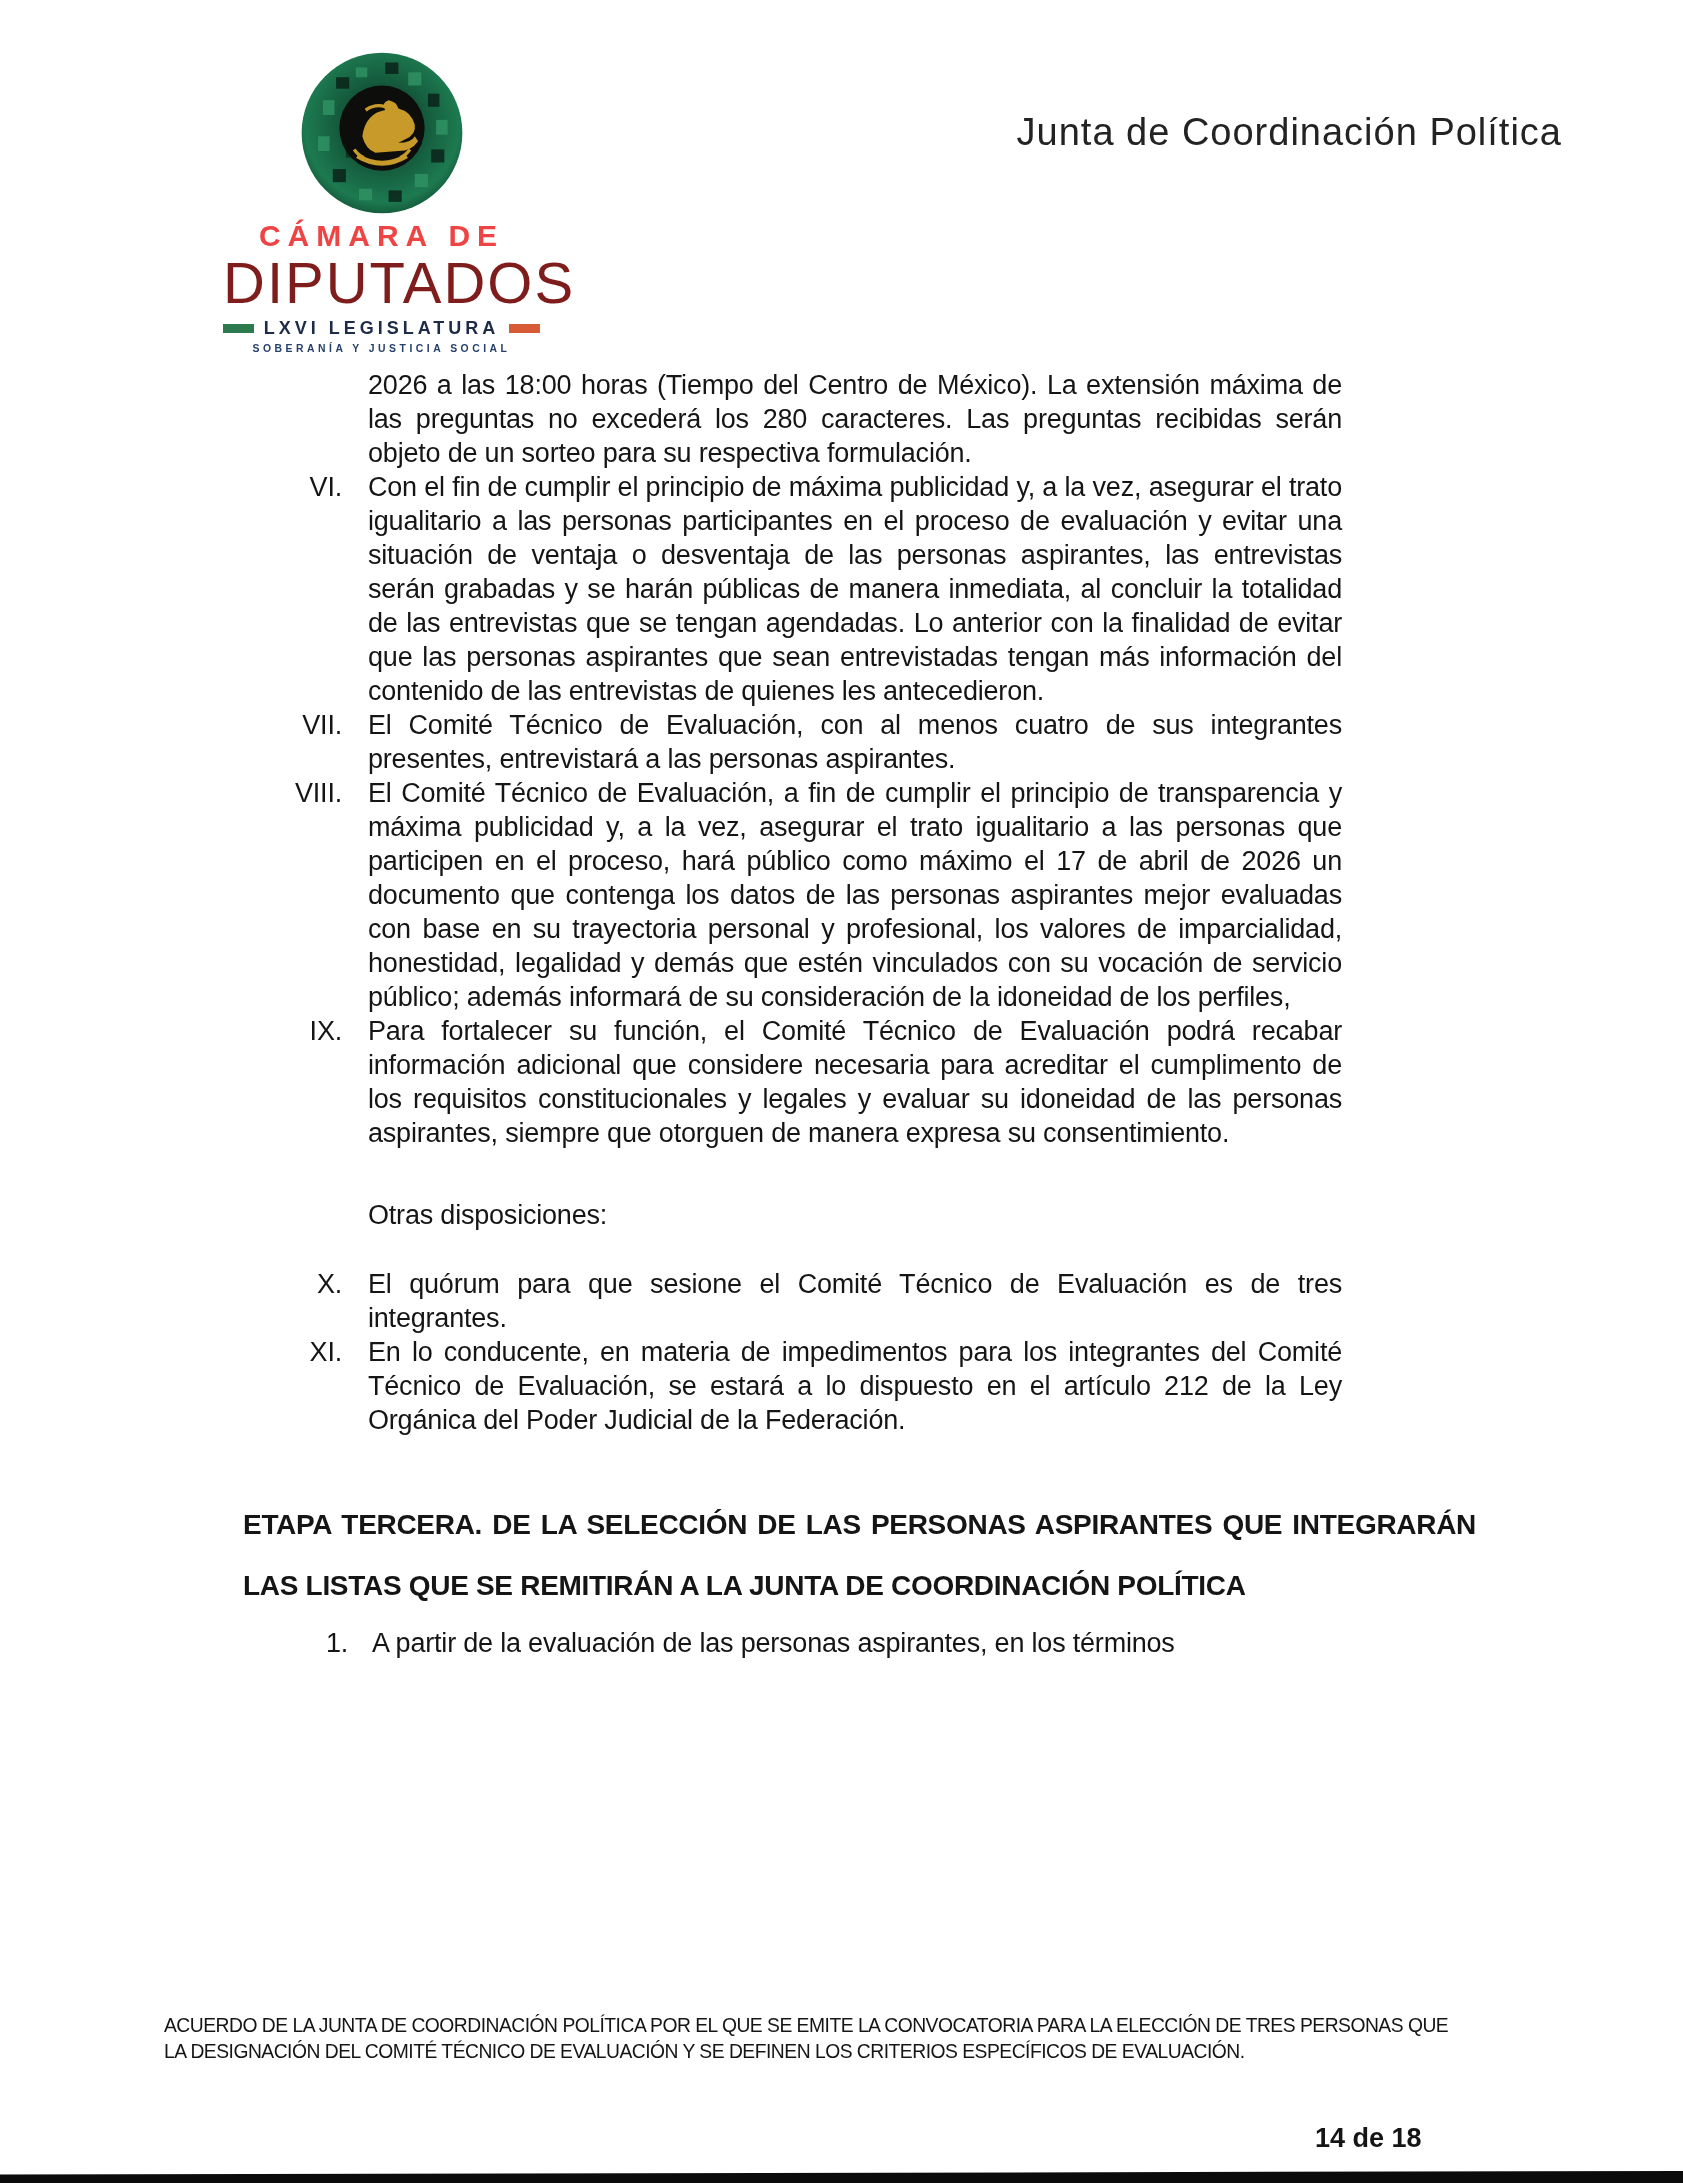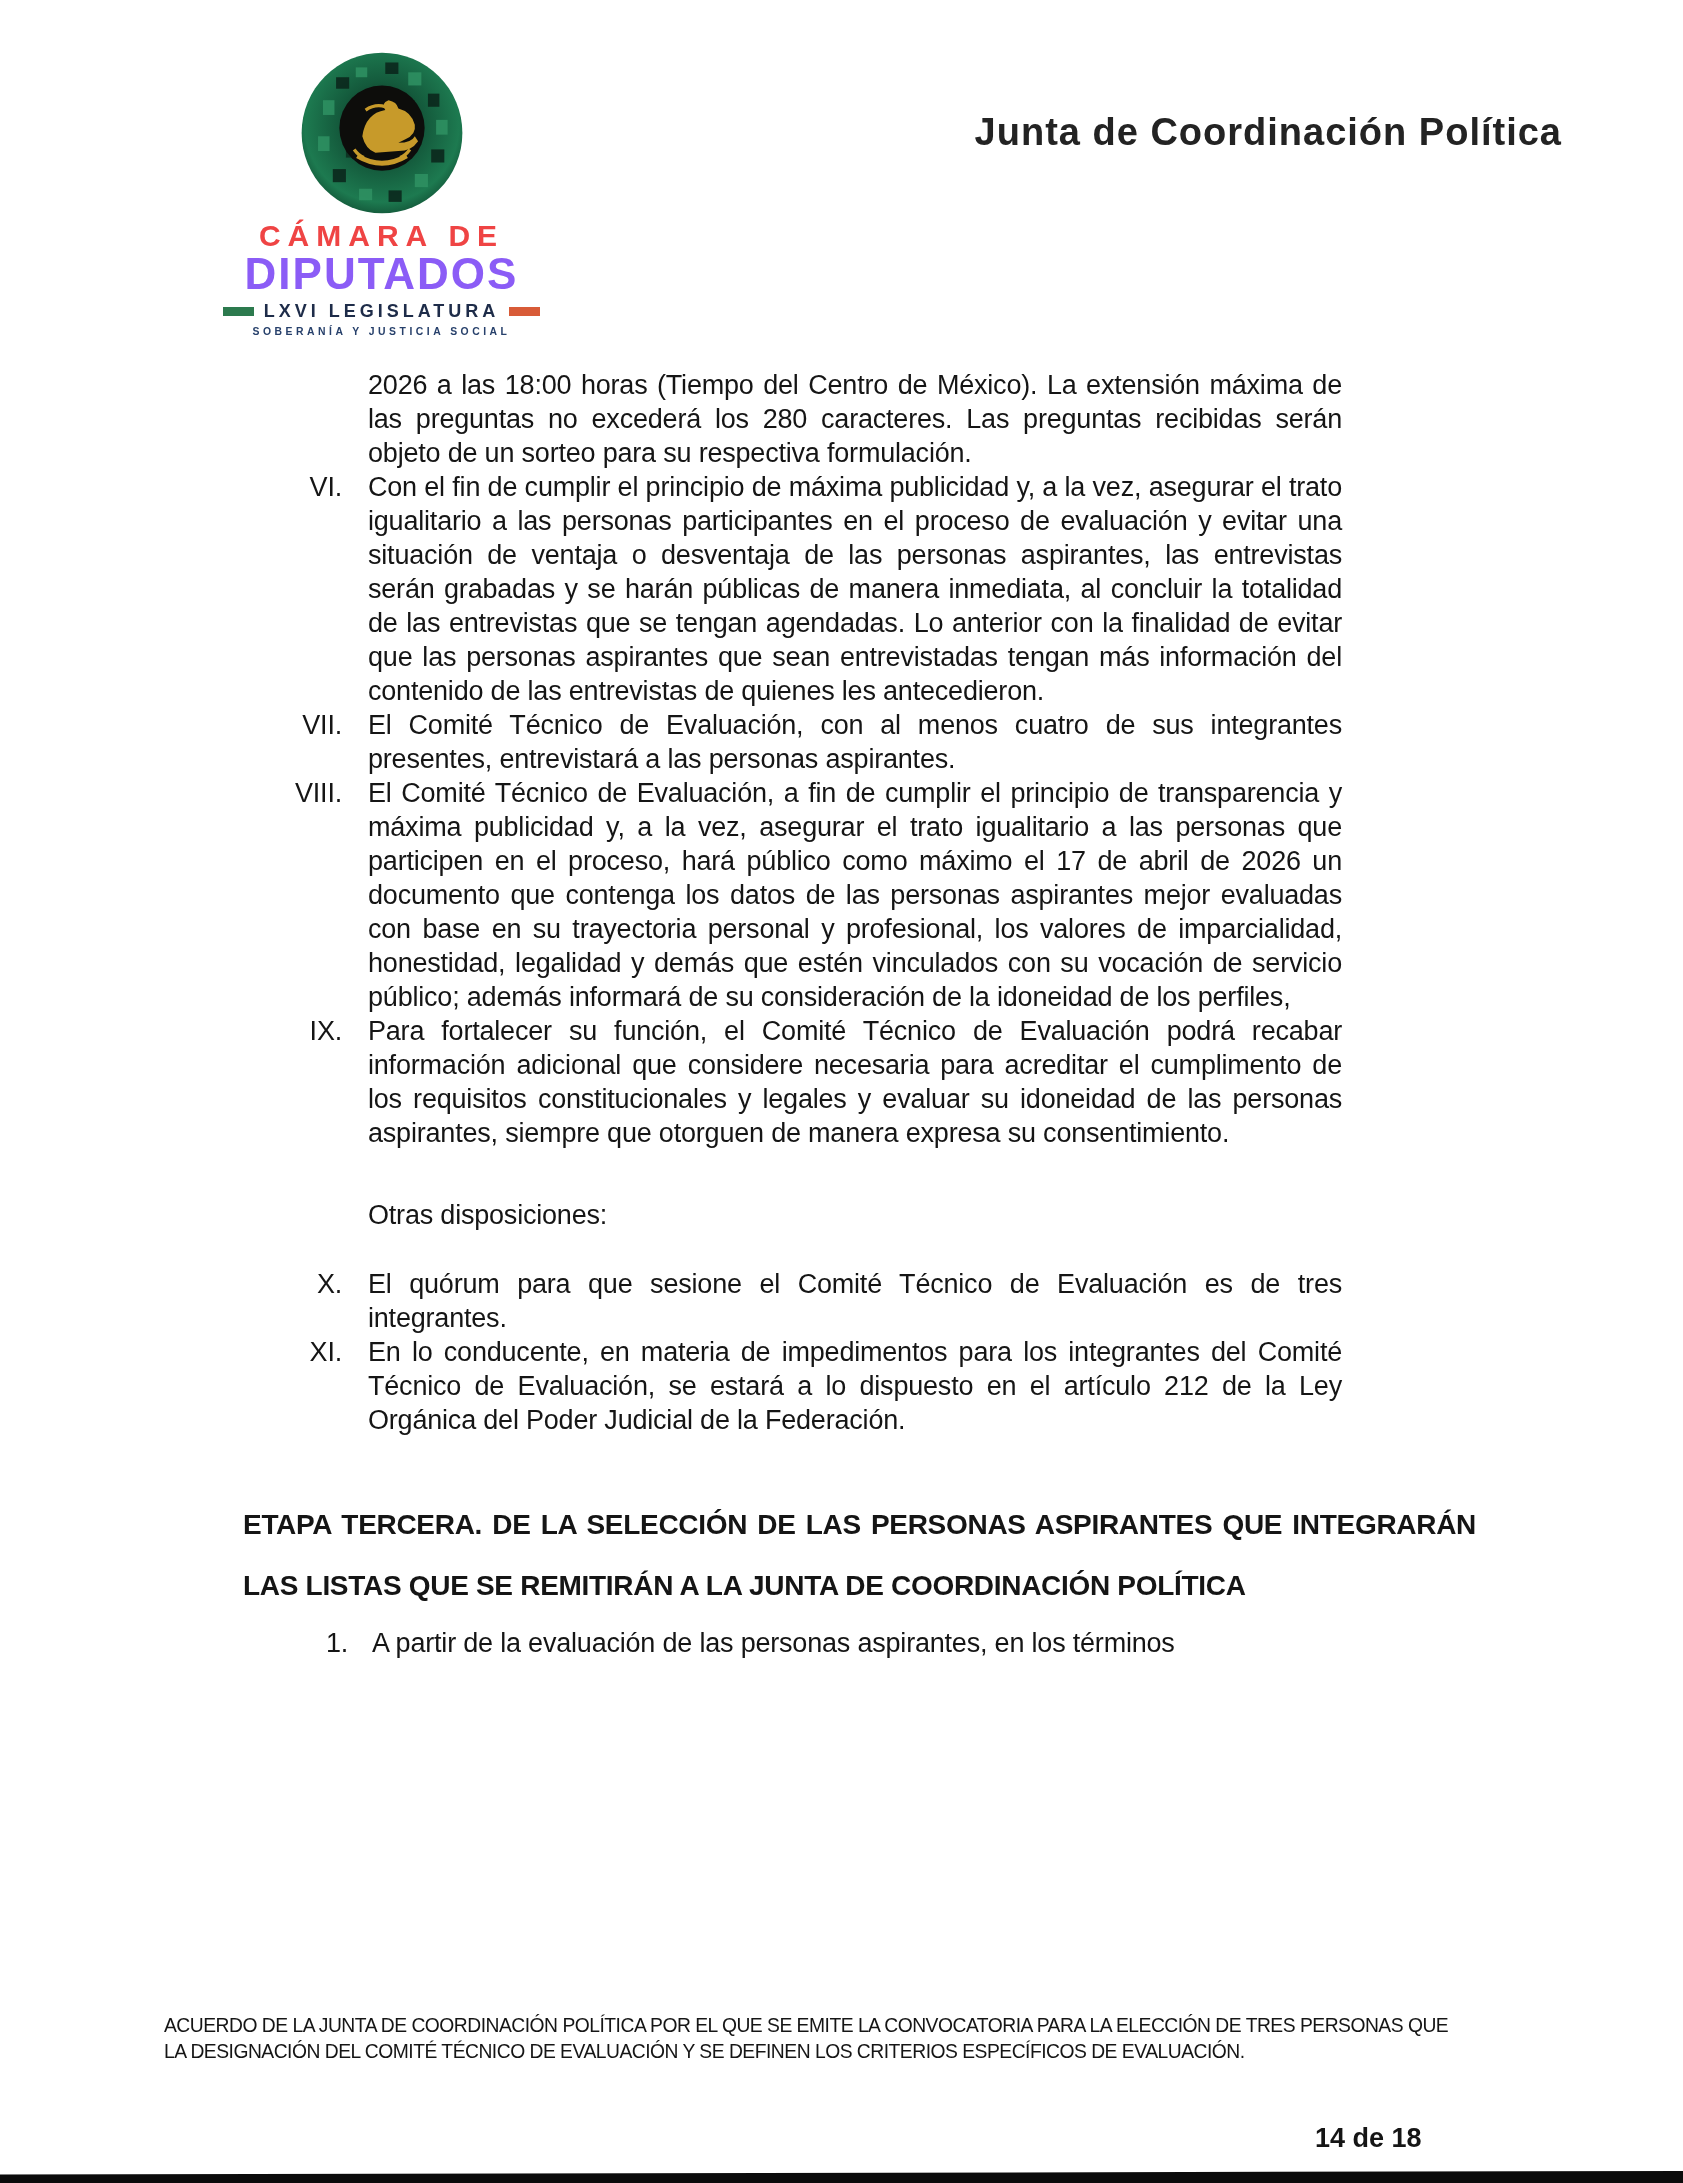--- a/index.html
+++ b/index.html
@@ -4,29 +4,29 @@
 <style>
   html,body{margin:0;padding:0;background:#e8e8e8;}
   .page{
     position:relative;width:1683px;height:2184px;background:#ffffff;
     font-family:"Liberation Sans",sans-serif;color:#151515;overflow:hidden;margin:0 auto;
   }
   
   .logo{position:absolute;left:223px;top:51px;width:317px;text-align:center;}
   .seal{display:block;margin:0 auto;width:168px;height:164px;}
   .logo-line1{font-size:30px;font-weight:bold;color:#ef4444;letter-spacing:7px;margin-top:4px;white-space:nowrap;}
-  .logo-line2{font-size:44px;font-weight:700;color:#8b5cf6;letter-spacing:2px;margin-top:-4px;white-space:nowrap;}
+  .logo-line2{font-size:58px;font-weight:400;color:#7f1d1d;letter-spacing:2px;margin-top:-4px;white-space:nowrap;}
   .legis-row{display:flex;align-items:center;justify-content:center;gap:10px;margin-top:2px;}
   .bar{width:55px;height:9px;}
   .bar.green{background:#2c7a4e;}
   .bar.red{background:#d85b38;}
   .legis-text{font-size:18px;font-weight:bold;color:#1e2c49;letter-spacing:4px;white-space:nowrap;}
   .slogan{font-size:10.4px;font-weight:bold;color:#27406b;letter-spacing:3.5px;margin-top:4px;white-space:nowrap;}
   .header-right{position:absolute;right:121px;top:111px;text-align:right;color:#232323;}
-  .hr-title{font-size:38px;font-weight:700;letter-spacing:1px;white-space:nowrap;}
+  .hr-title{font-size:38px;font-weight:400;letter-spacing:1px;white-space:nowrap;}
   .hr-subtitle{font-size:28px;font-weight:400;margin-top:6px;white-space:nowrap;}
   
   .content{
     position:absolute;left:249px;top:368px;width:1093px;
     font-size:27px;line-height:34px;letter-spacing:-0.2px;text-align:justify;
   }
   .hang{margin-left:119px;}
   .row{display:flex;}
   .num{flex:0 0 93px;padding-right:26px;text-align:right;}
   .txt{flex:1;text-align:justify;}

